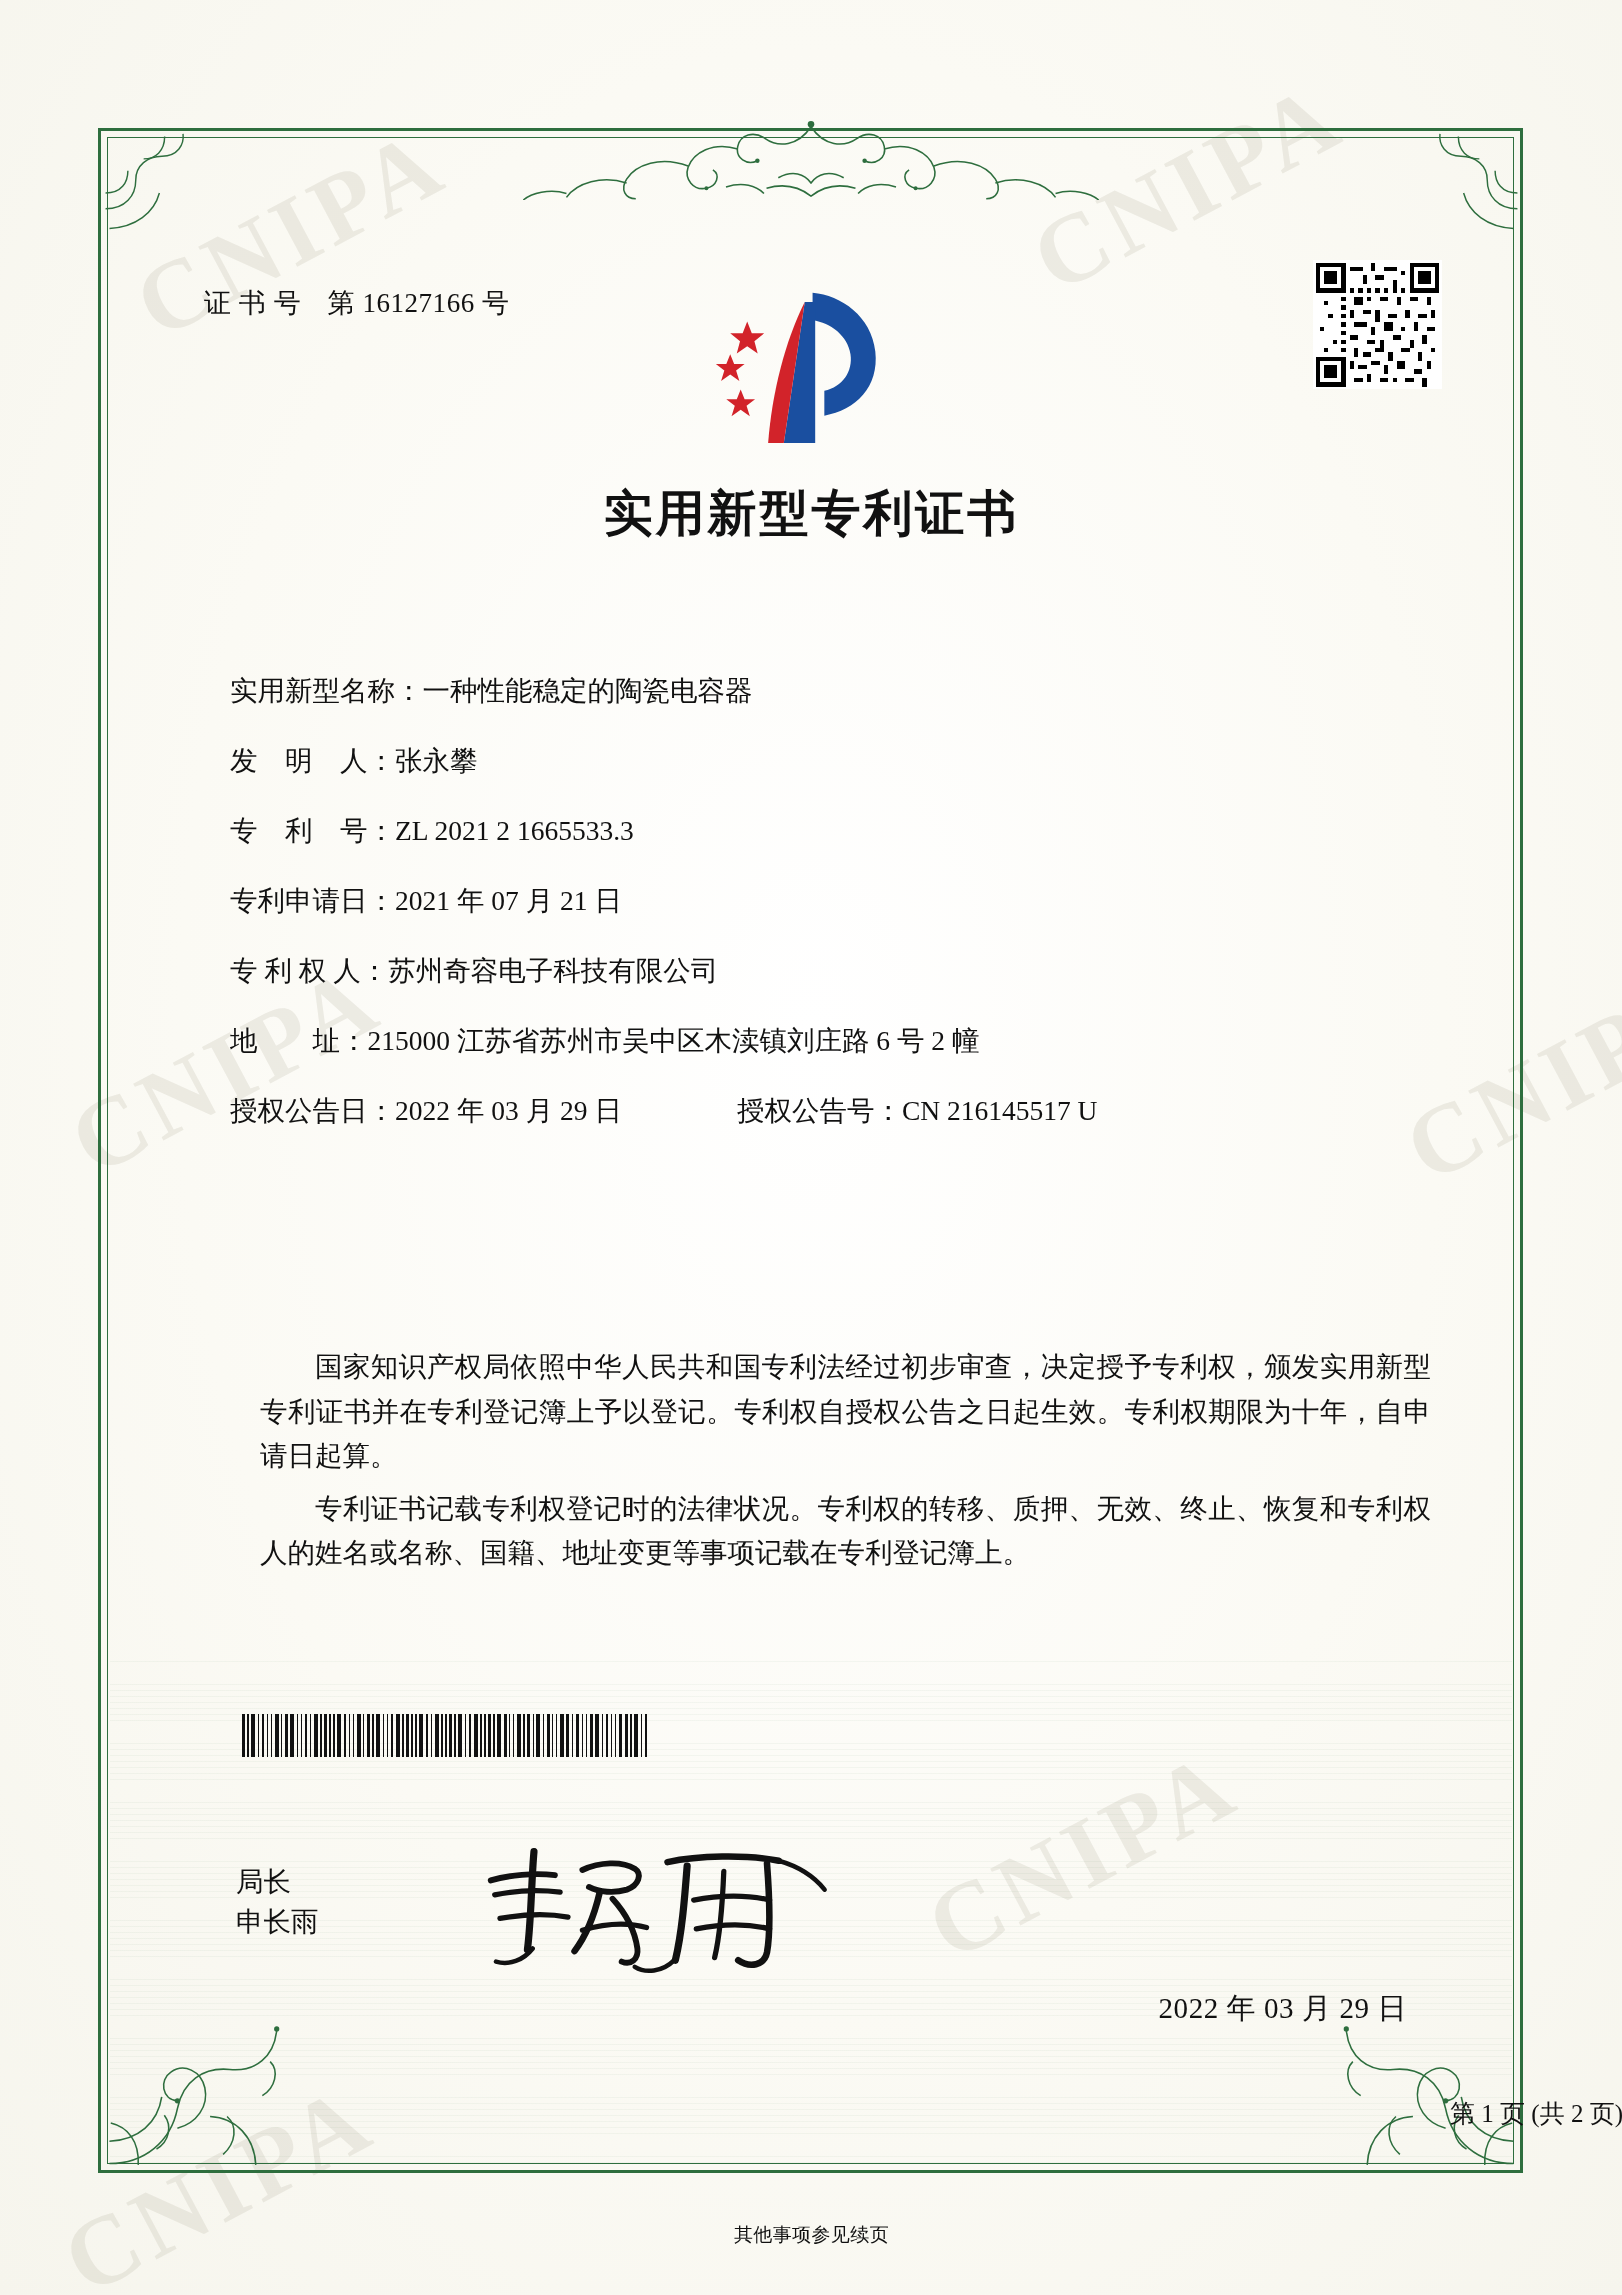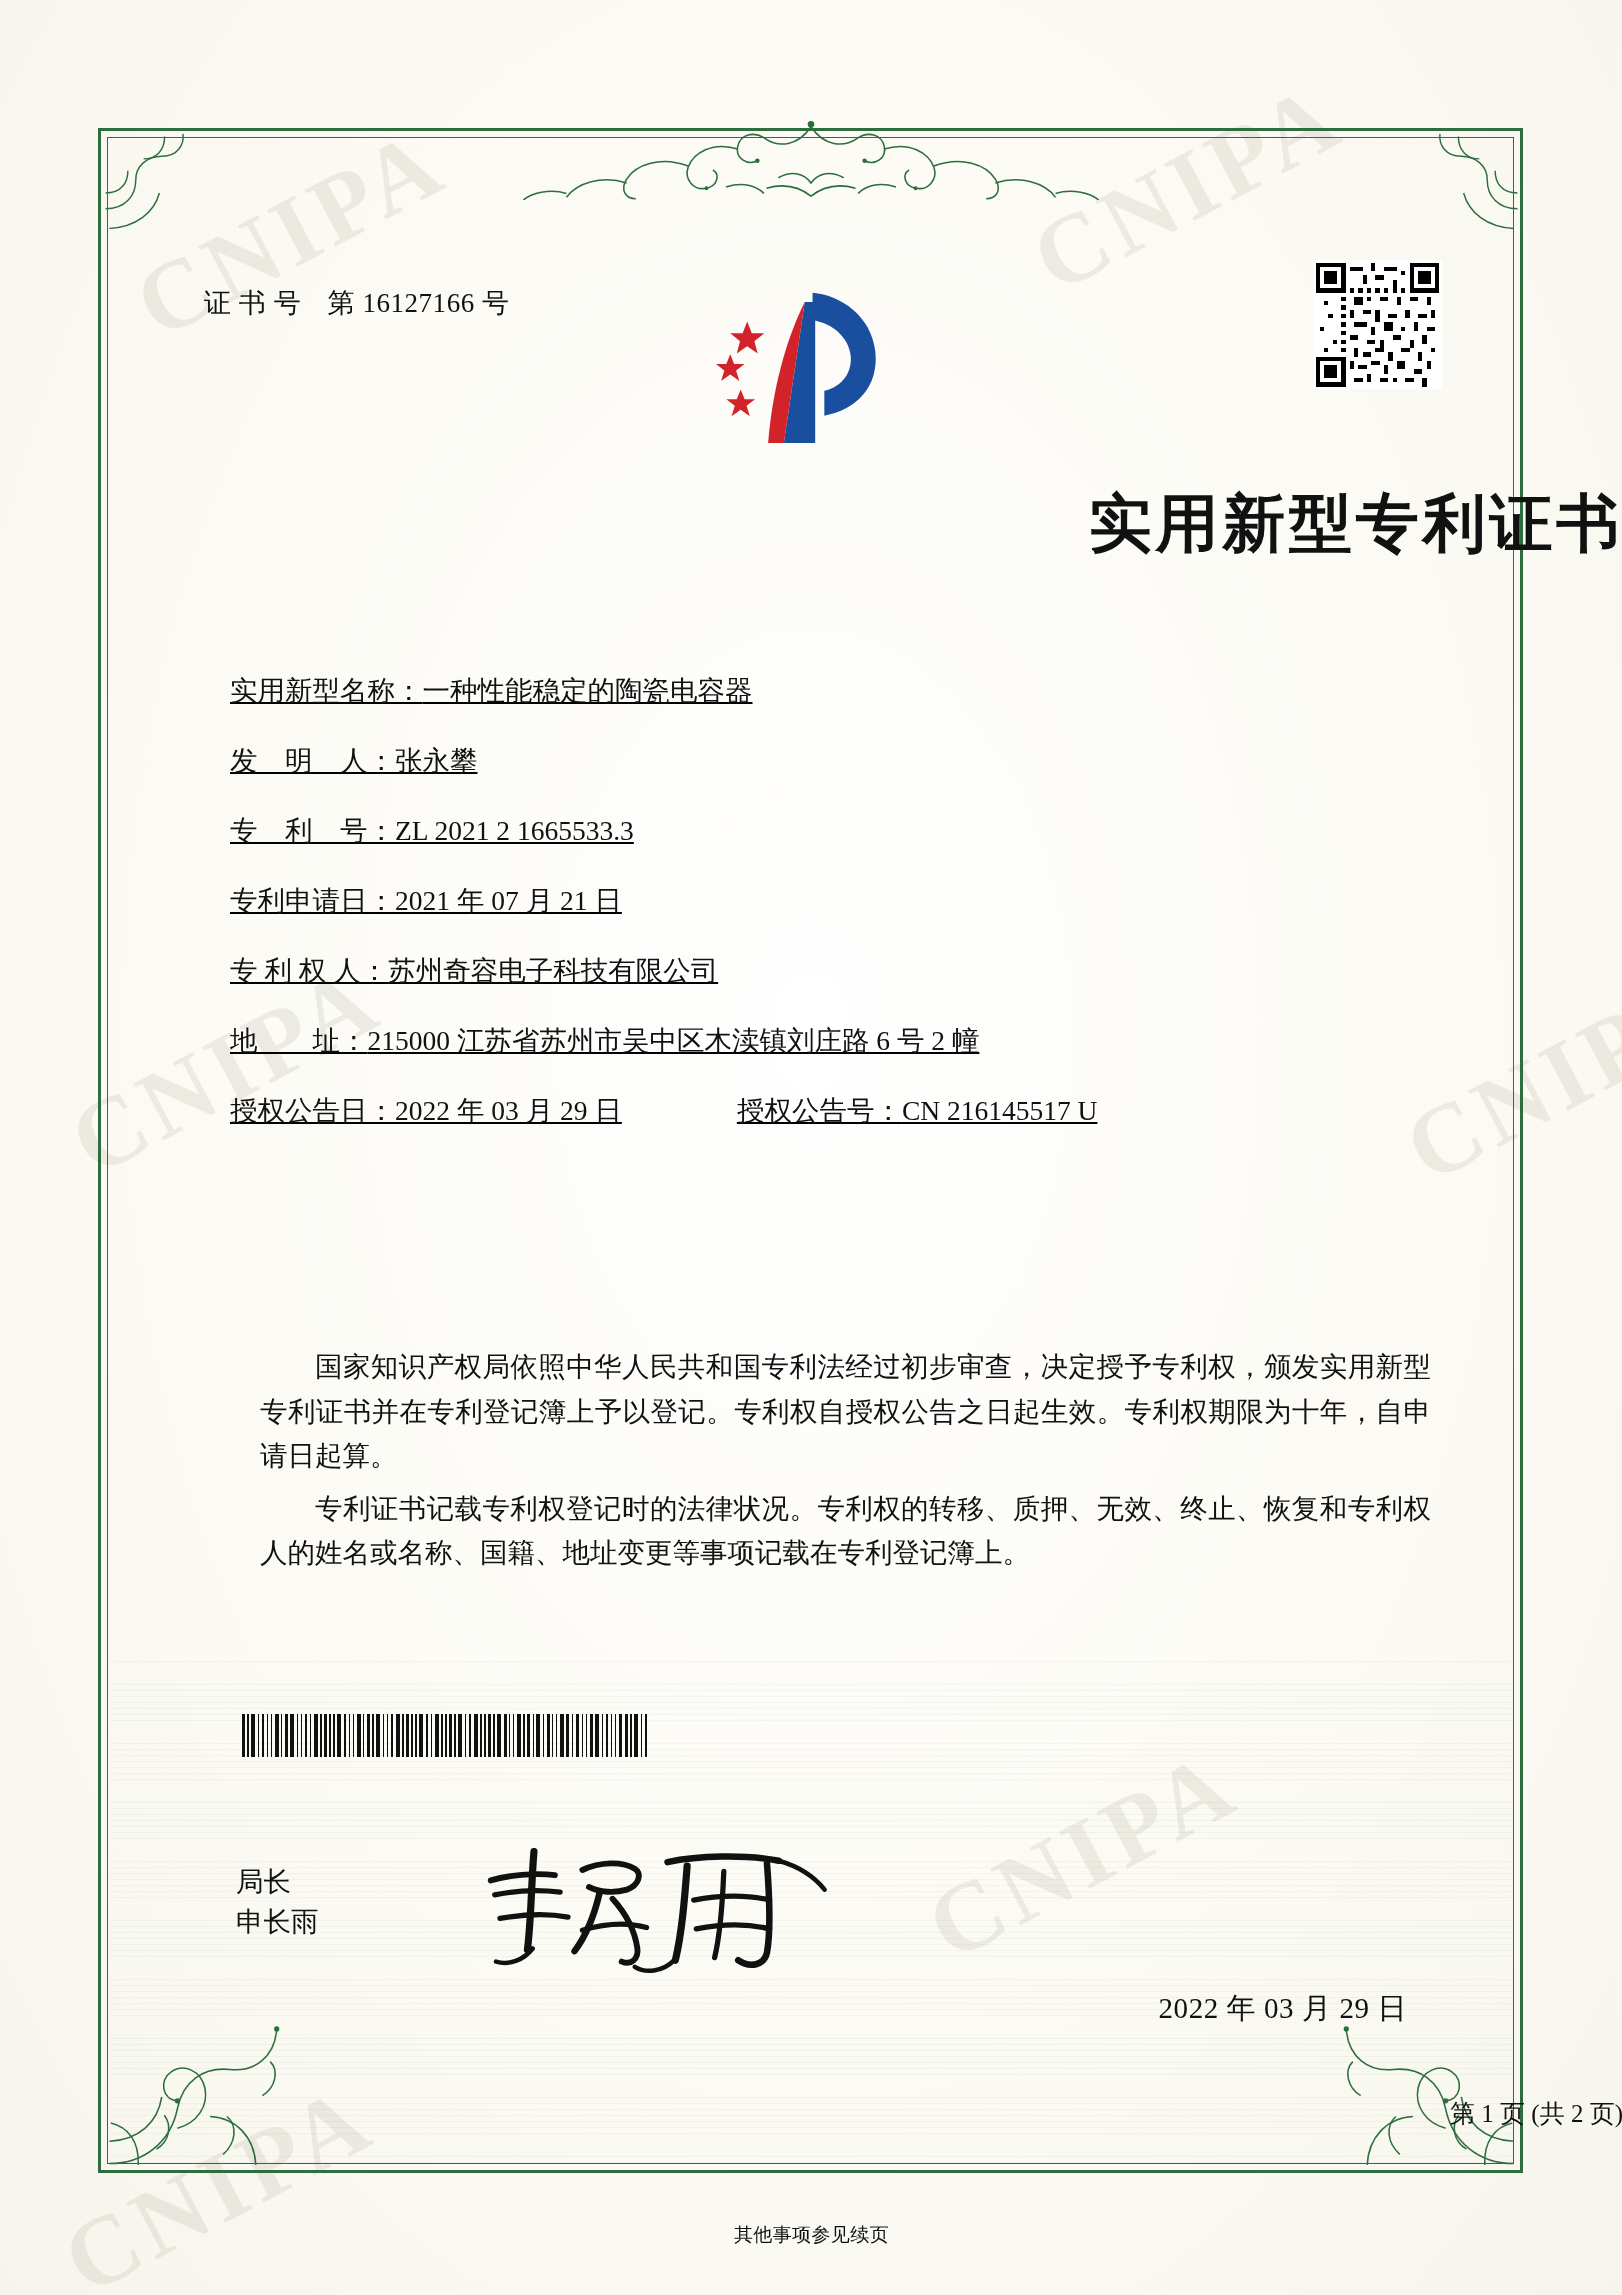--- a/index.html
+++ b/index.html
@@ -110,35 +110,34 @@
     left: 700px;
     top: 281px;
     width: 216px;
     height: 183px;
   }
   .title {
     position: absolute;
     left: 0;
     right: 0;
     top: 481px;
-    text-align: right;
-    font-size: 63px;
+    text-align: center;
+    font-size: 49px;
     font-weight: 700;
     letter-spacing: 0.06em;
     color: #111;
     font-family: "Liberation Serif", serif;
   }
 
   
   .fields {
     position: absolute;
     left: 230px;
     top: 674px;
     width: 1178px;
-    text-decoration: underline;
   }
   .field-row {
     display: flex;
     align-items: baseline;
     margin-bottom: 37px;
     font-size: 27.5px;
     color: #111;
     line-height: 1.2;
   }
   .field-label {

